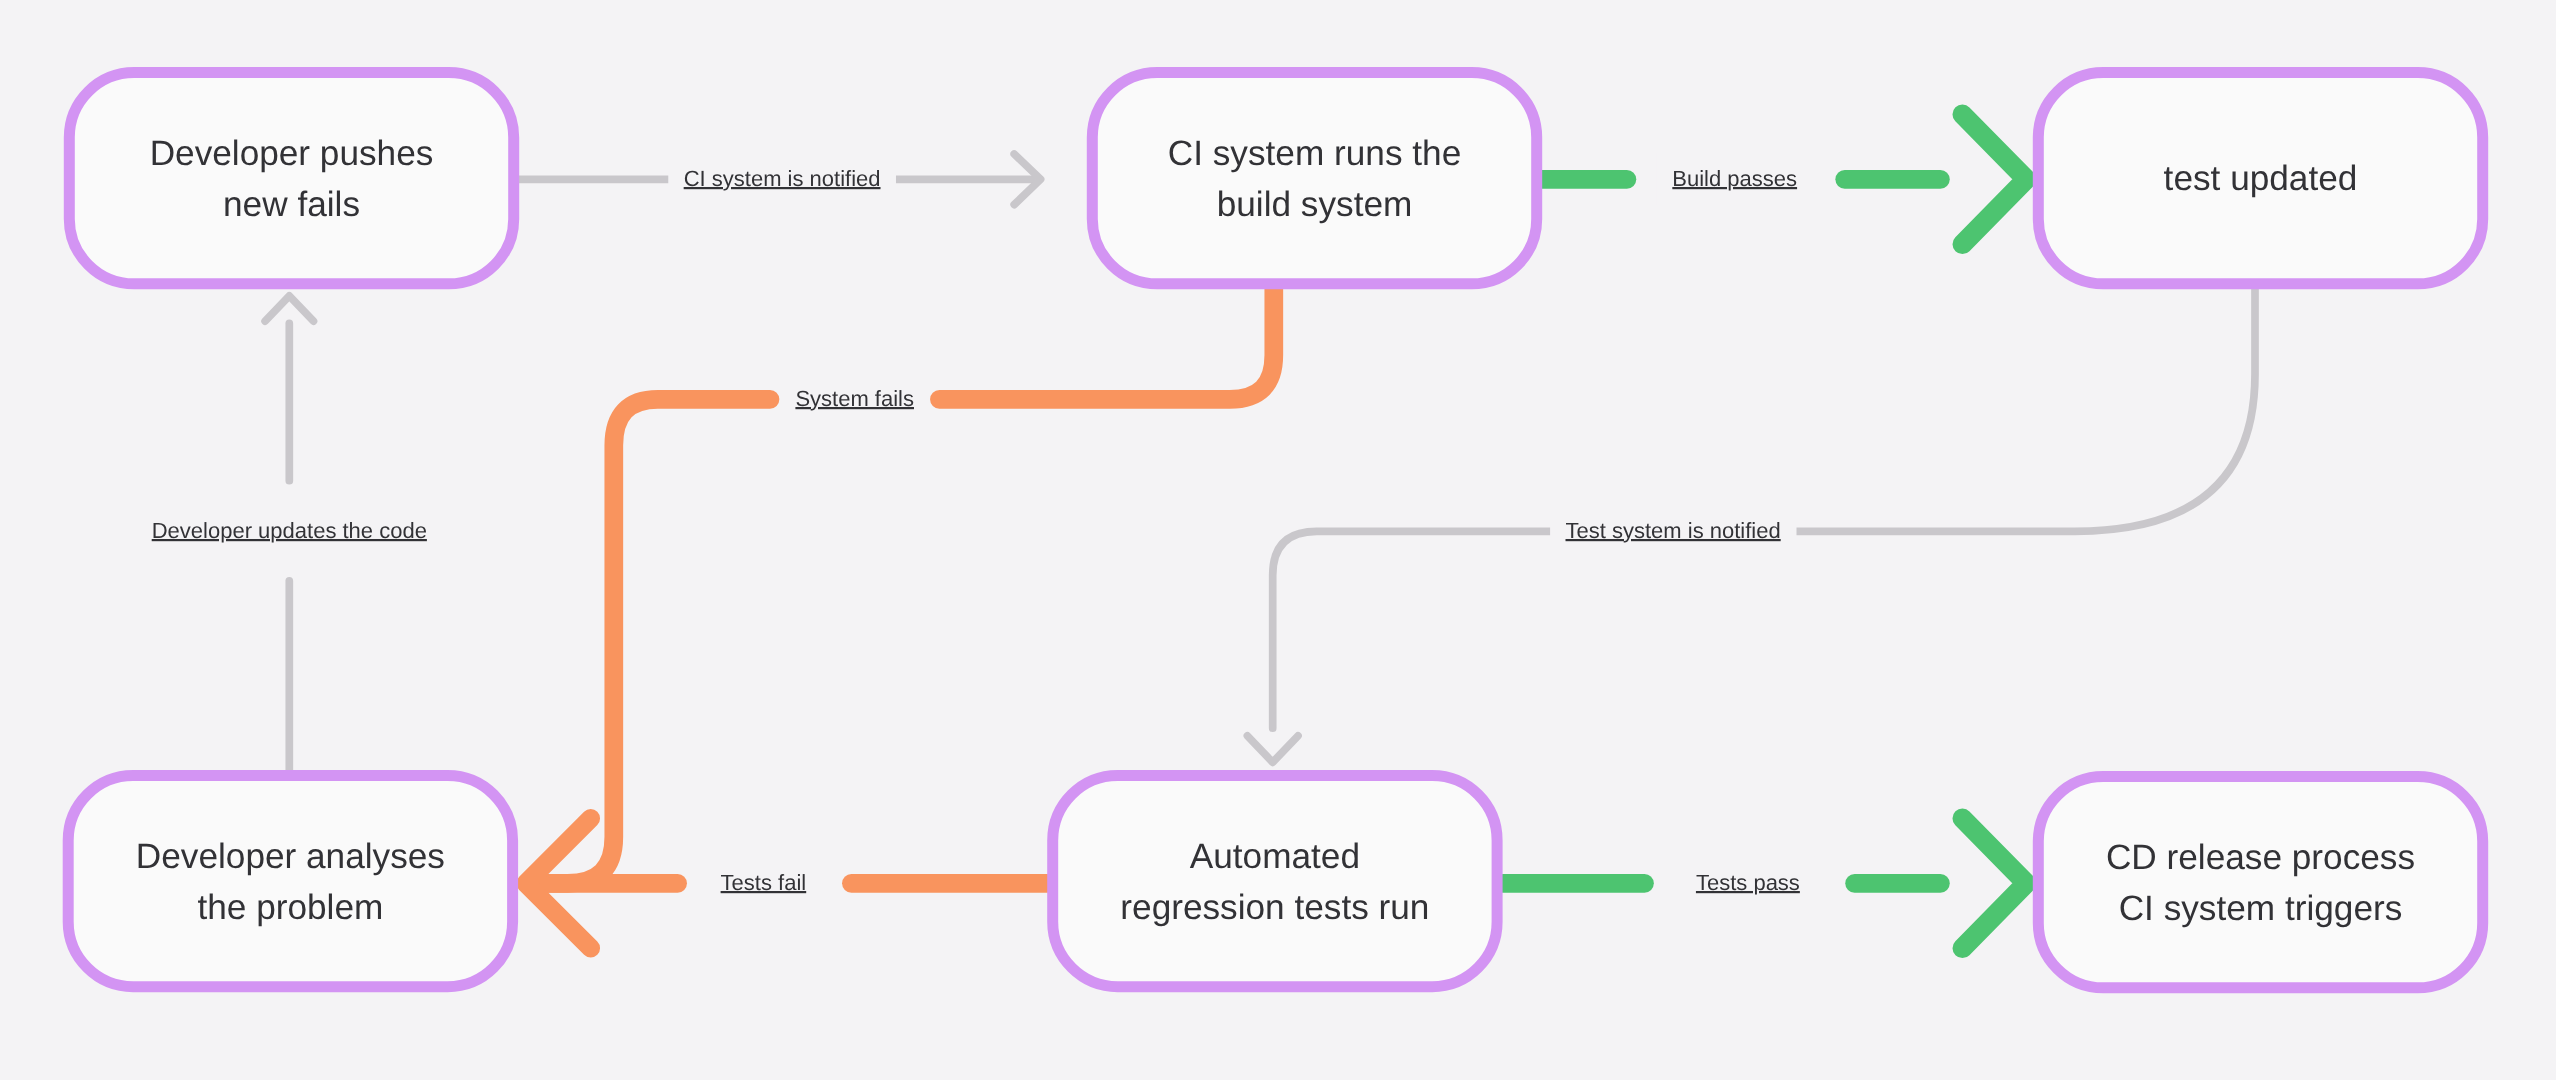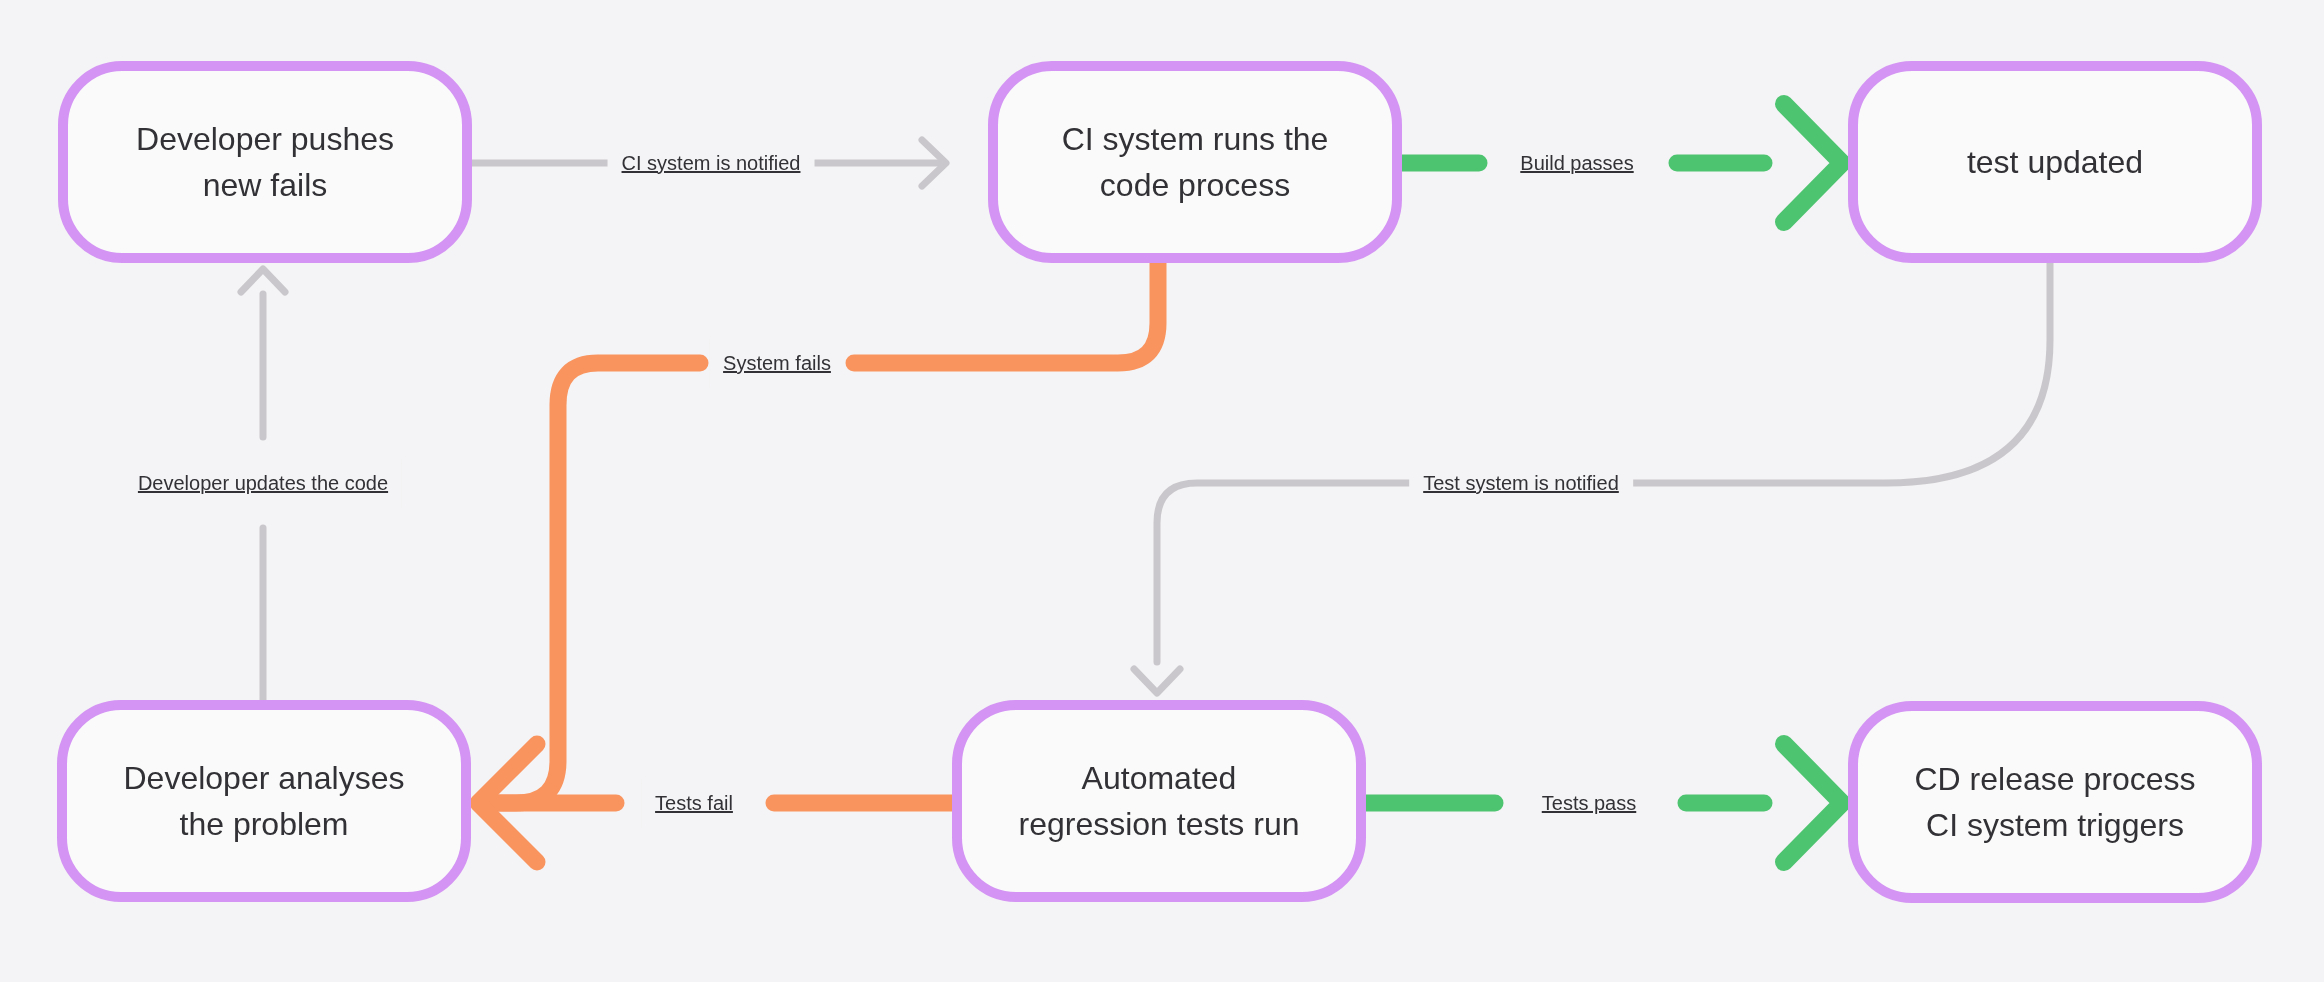--- a/index.html
+++ b/index.html
@@ -77,21 +77,21 @@
   <path class="edge gray" d="M263,437 V294"></path>
   <path class="edge gray" d="M241,292 L263,269 L285,292"></path>
 </svg>
 
 <div class="node" style="left:58px;top:61px">
   <span>Developer pushes</span>
   <span>new fails</span>
 </div>
 <div class="node" style="left:988px;top:61px">
   <span>CI system runs the</span>
-  <span>code process</span>
+  <span>build system</span>
 </div>
 <div class="node" style="left:1848px;top:61px">
   <span>test updated</span>
 </div>
 <div class="node" style="left:57px;top:700px">
   <span>Developer analyses</span>
   <span>the problem</span>
 </div>
 <div class="node" style="left:952px;top:700px">
   <span>Automated</span>

